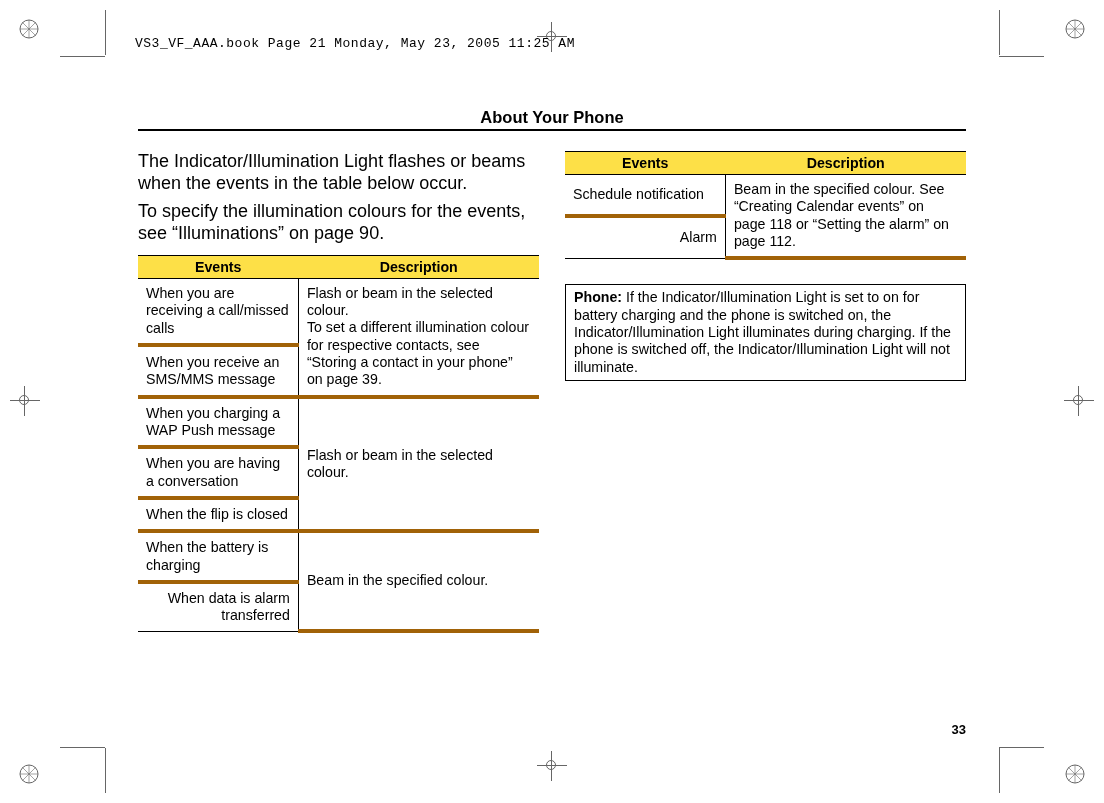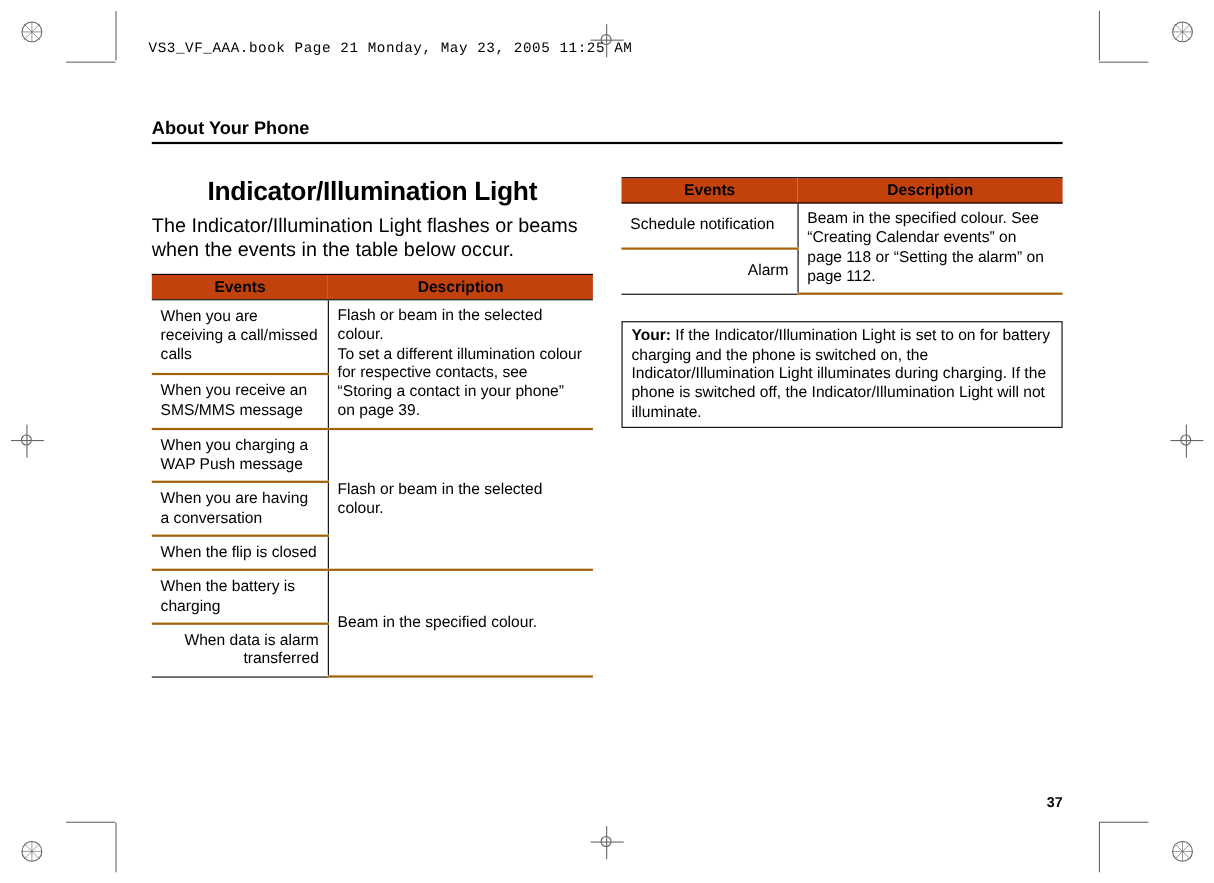--- a/index.html
+++ b/index.html
@@ -53,26 +53,26 @@
 
     .page {
       position: absolute;
       top: 108px;
       left: 138px;
       right: 138px;
       bottom: 70px;
     }
 
     .section-header {
-      text-align: left;
+      text-align: center;
       font-weight: bold;
       font-size: 16.5px;
       border-bottom: 2px solid #000;
       padding-bottom: 2px;
-      margin-bottom: 30px;
+      margin-bottom: 20px;
       font-stretch: condensed;
     }
 
     .columns {
       display: flex;
       gap: 26px;
     }
     .col { flex: 1; }
 
     h1 {
@@ -92,29 +92,29 @@
     }
 
     table.ev {
       width: 100%;
       border-collapse: collapse;
       margin-top: 10px;
       font-size: 14.2px;
       font-stretch: condensed;
     }
     table.ev th {
-      background: #c2410c;
+      background: #fde047;
       border-top: 1.5px solid #000;
       border-bottom: 1.5px solid #000;
       font-weight: bold;
       padding: 3px 6px;
       text-align: center;
     }
     table.ev td {
-      border-bottom: 2px solid #a16207;
+      border-bottom: 4px solid #a16207;
       padding: 6px 8px;
       vertical-align: middle;
       line-height: 1.22;
     }
     table.ev td.ev-left {
       border-right: 1px solid #000;
       width: 40%;
     }
     table.ev tr.last td { border-bottom: 1.5px solid #000; text-align: right; }
 
@@ -217,23 +217,23 @@
 <div class="hair hair-br-h"></div>
 <div class="hair hair-br-v"></div>
 
 <div class="header-line">VS3_VF_AAA.book  Page 21  Monday, May 23, 2005  11:25 AM</div>
 
 <div class="page">
   <div class="section-header">About Your Phone</div>
 
   <div class="columns">
     <div class="col">
-      <h1>Indicator/Illumination Light</h1>
       <div class="intro">
         <p>The Indicator/Illumination Light flashes or beams when the events in the table below occur.</p>
+        <p>To specify the illumination colours for the events, see “Illuminations” on page 90.</p>
       </div>
 
       <table class="ev col-left-table">
         <colgroup>
             <col class="c1">
             <col class="c2">
           </colgroup>
         <tbody>
             <tr>
           <th>Events</th>
@@ -283,20 +283,20 @@
           <td class="ev-left">Schedule notification</td>
           <td rowspan="2">Beam in the specified colour. See “Creating Calendar events” on page 118 or “Setting the alarm” on page 112.</td>
         </tr>
         <tr class="last">
           <td class="ev-left">Alarm</td>
         </tr>
       </tbody>
         </table>
 
       <div class="note-box">
-        <b>Your:</b>
+        <b>Phone:</b>
         <span>If the Indicator/Illumination Light is set to on for battery charging and the phone is switched on, the Indicator/Illumination Light illuminates during charging. If the phone is switched off, the Indicator/Illumination Light will not illuminate.</span>
       </div>
     </div>
   </div>
 
-  <div class="page-number">37</div>
+  <div class="page-number">33</div>
 </div>
 
 </body></html>

